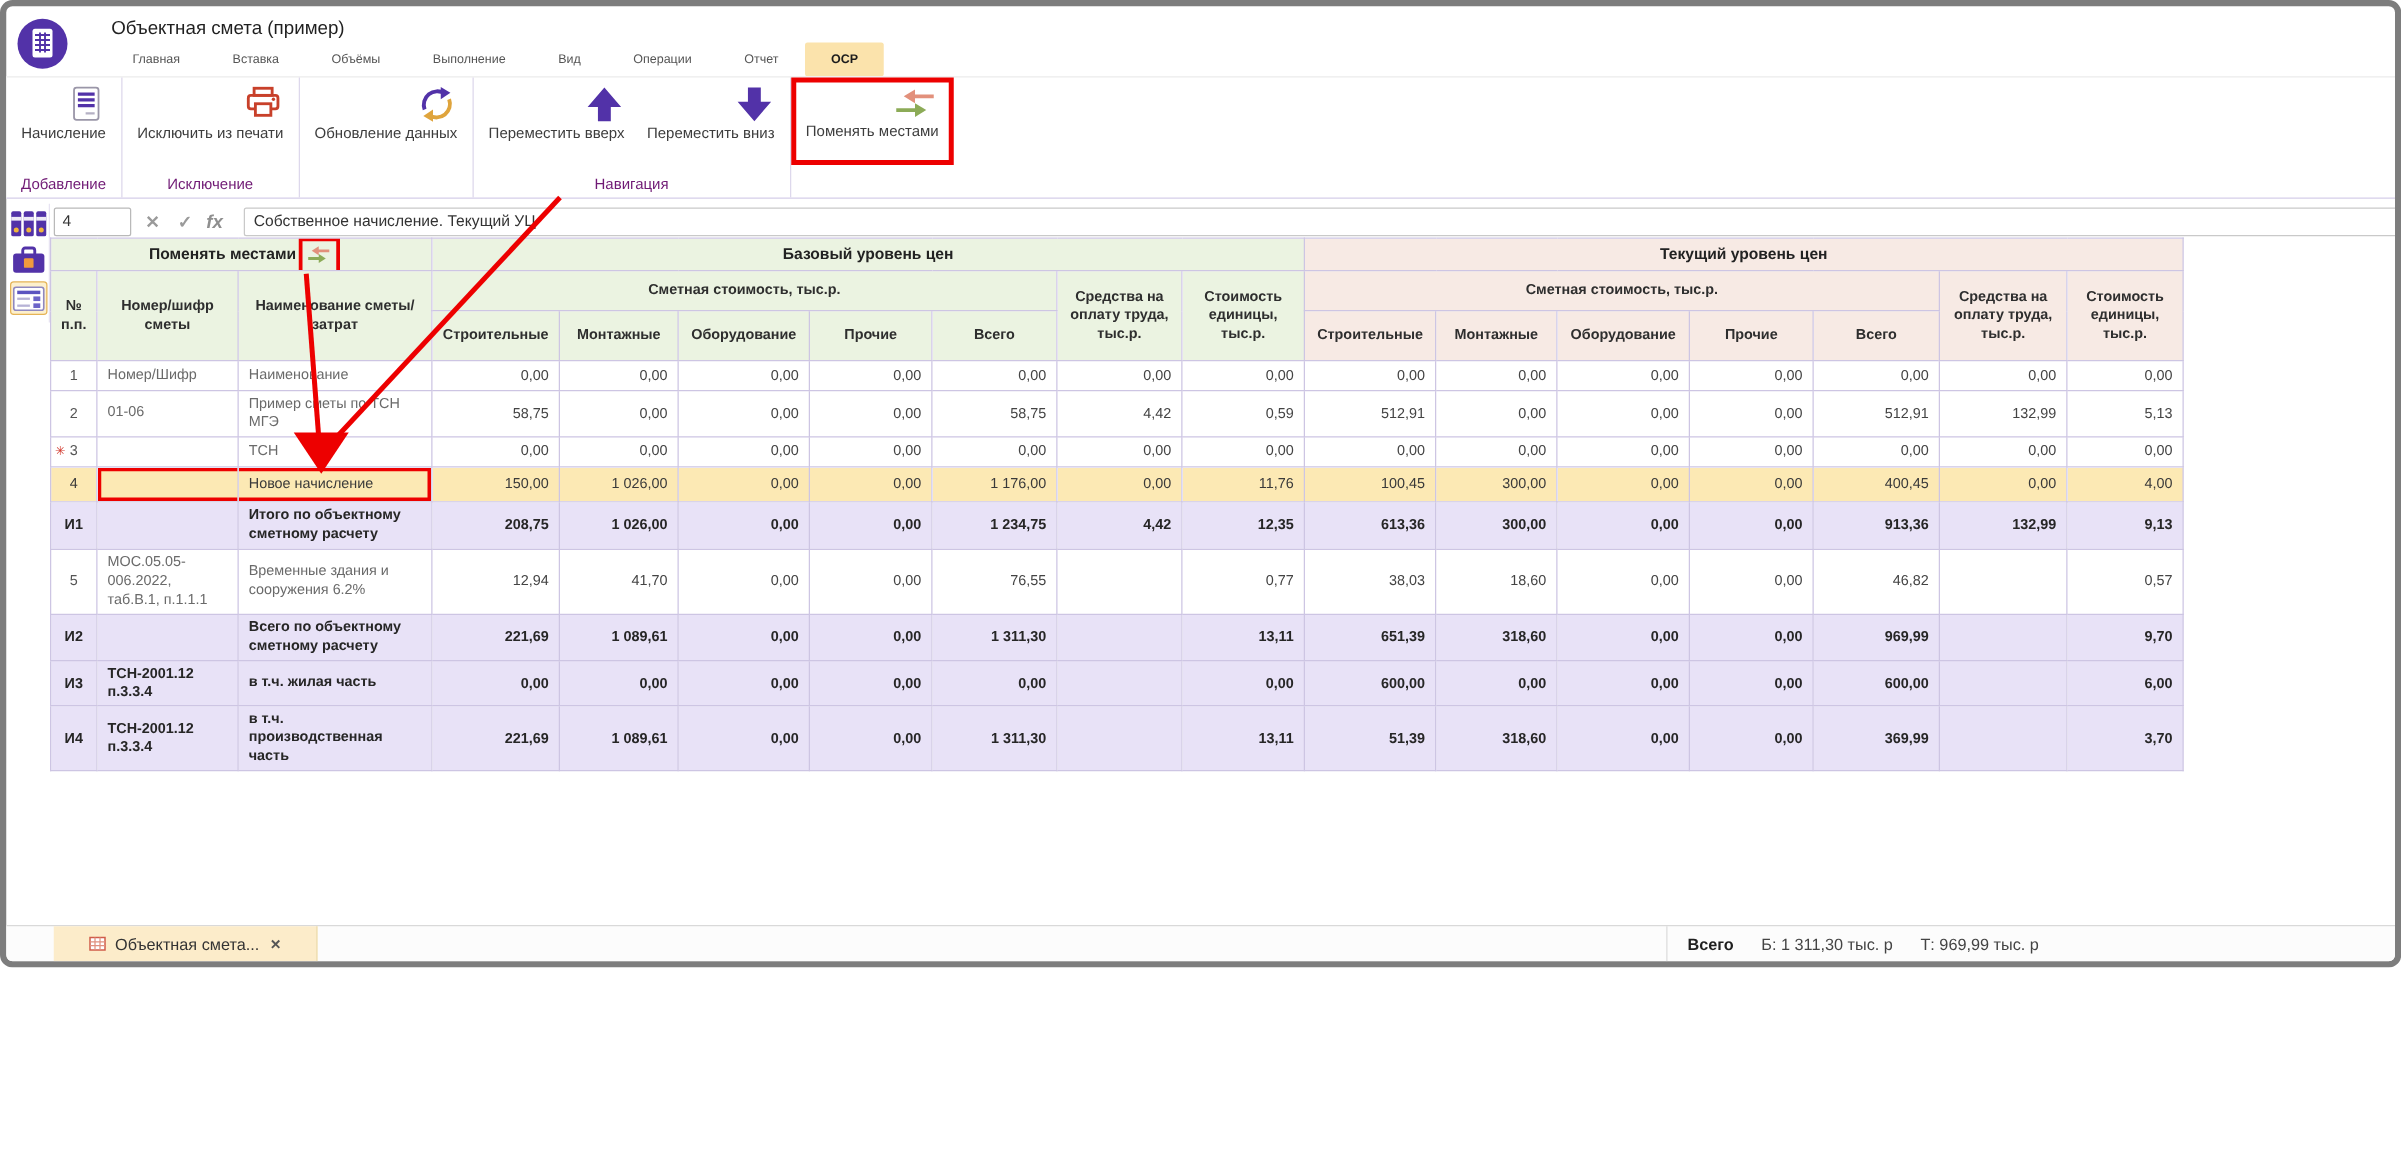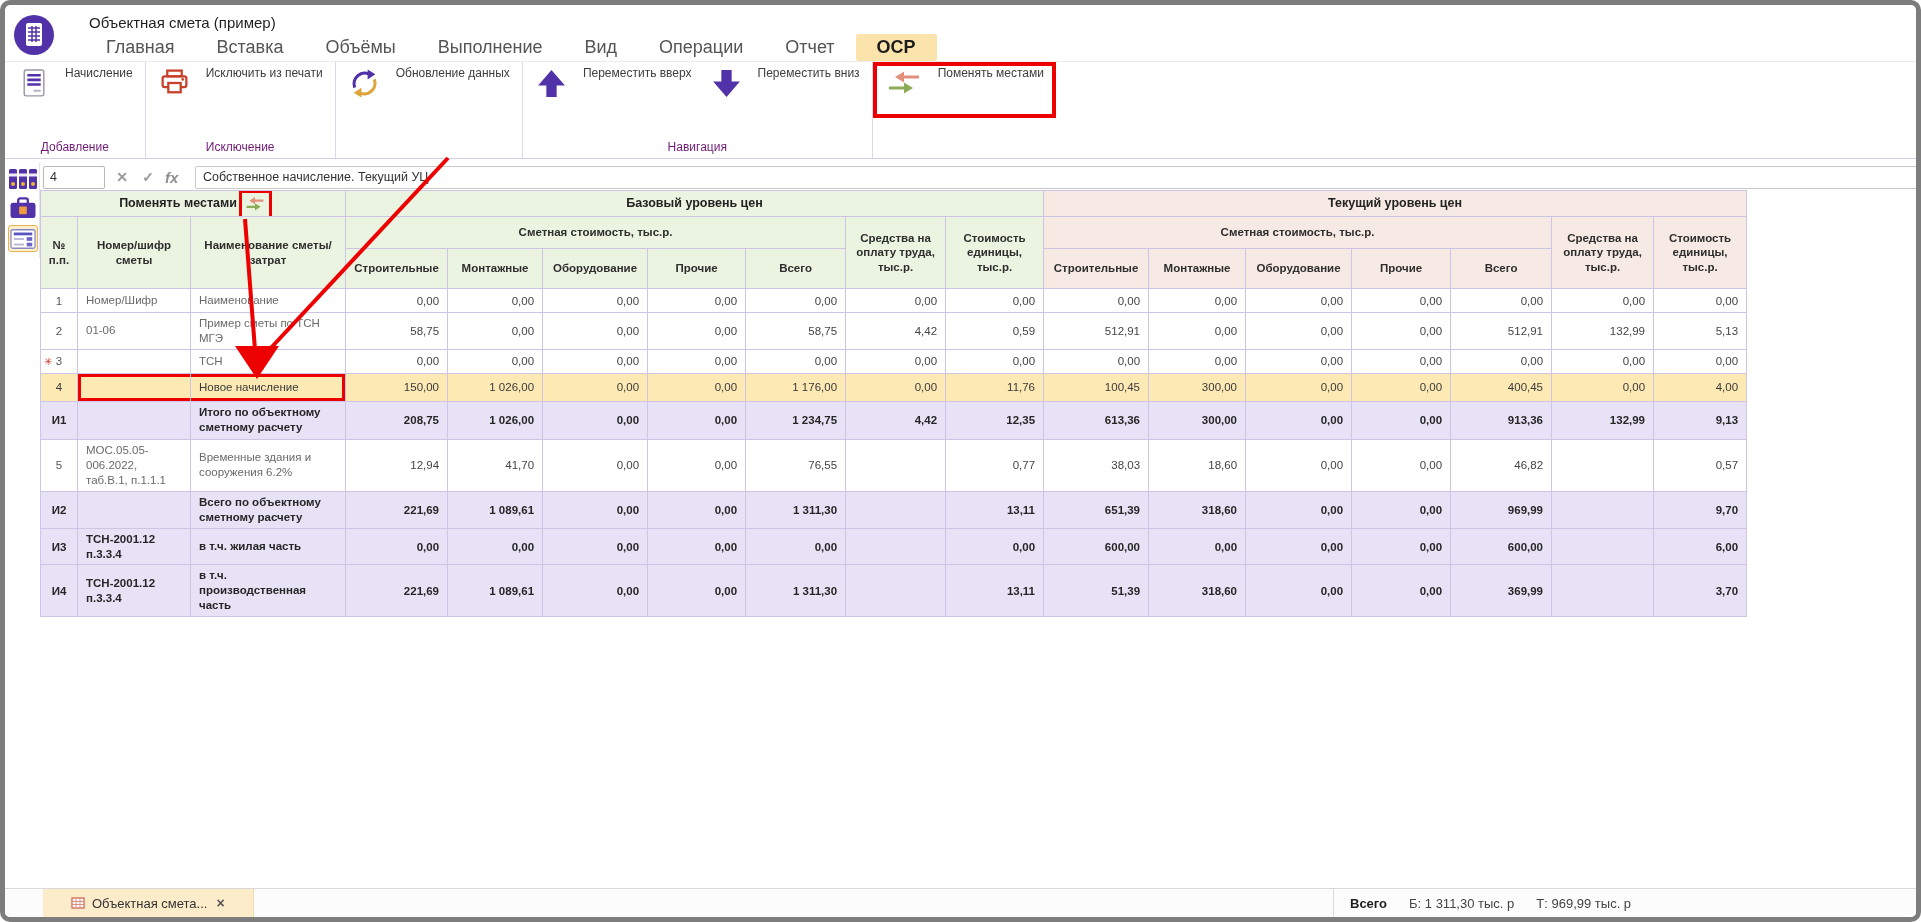--- a/index.html
+++ b/index.html
@@ -1,33 +1,33 @@
 <!DOCTYPE html>
 <html><head>
 <meta charset="utf-8">
 <style>
   * { margin:0; padding:0; box-sizing:border-box; }
   html,body { background:#fff; font-family:"Liberation Sans", sans-serif; }
-  .window { position:relative; width:1921px; height:922px; border:5px solid #7d7d7d;
+  .window { position:relative; width:1921px; height:774px; border:5px solid #7d7d7d;
             border-radius:10px; background:#fff; overflow:hidden; }
 
   
   .logo { position:absolute; left:8px; top:9px; width:42px; height:42px; }
   .app-title { position:absolute; left:84px; top:9px; font-size:15px; color:#1f1f1f; }
   .tab-row { position:absolute; left:80px; top:29px; height:27px; display:flex; align-items:stretch; }
-  .tab { display:flex; align-items:center; padding:0 21px; font-size:18px; color:#555; cursor:default; }
+  .tab { display:flex; align-items:center; padding:0 21px; font-size:10px; color:#555; cursor:default; }
   .tab.active { background:#fbe3ac; font-weight:bold; color:#1c1c1c; border-radius:2px; }
 
   
   .ribbon { position:absolute; left:0; top:56px; width:100%; height:98px;
             border-top:1px solid #ececec; border-bottom:1px solid #d5cee9; display:flex; background:#fff; }
   .rgroup { display:flex; flex-direction:column; border-right:1px solid #ddd8ec; padding:0 3px; }
   .rgroup.last { border-right:none; }
   .rbtns { flex:1; display:flex; align-items:flex-start; }
-  .rbtn { position:relative; display:flex; flex-direction:row; align-items:flex-start; gap:15px;
+  .rbtn { position:relative; display:flex; flex-direction:column; align-items:flex-end; gap:0;
           padding:5px 9px 0 9px; min-width:76px; text-align:center; font-size:12px; color:#3d3d3d; line-height:1.15; }
   .rbtn svg { display:block; }
   .rlabel { height:19px; text-align:center; font-size:12px; color:#701a75; line-height:17px; }
   .anno-ribbon { position:absolute; left:-3px; right:-3px; top:0; bottom:-19px;
                  border:4px solid #ed0000; pointer-events:none; z-index:6; }
 
   
   .side-icons { position:absolute; left:2px; top:158px; width:33px; display:flex; flex-direction:column;
                 gap:3px; align-items:center; border-right:1px solid #e7e3f2; padding:2px 1px 6px 1px; }
   .side-ic { width:30px; height:27px; display:flex; align-items:center; justify-content:center; border-radius:3px; }

